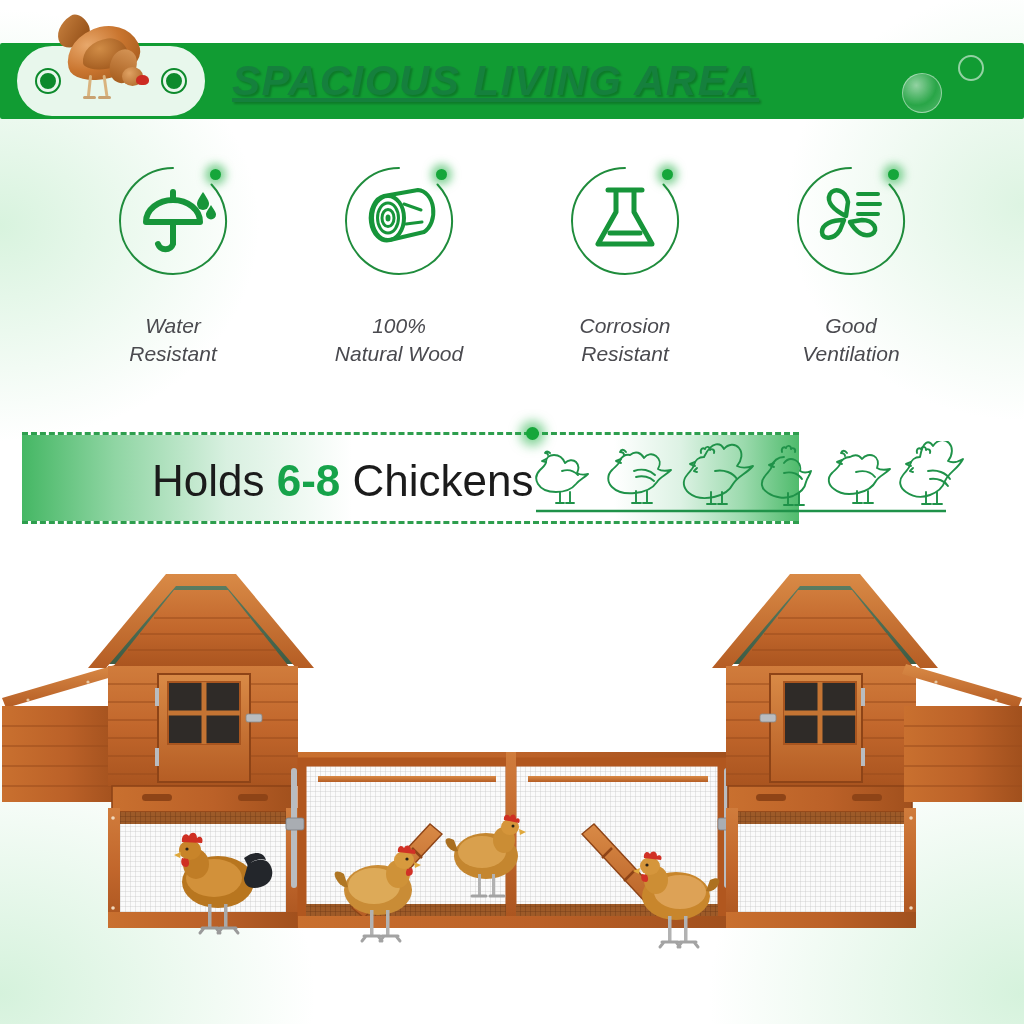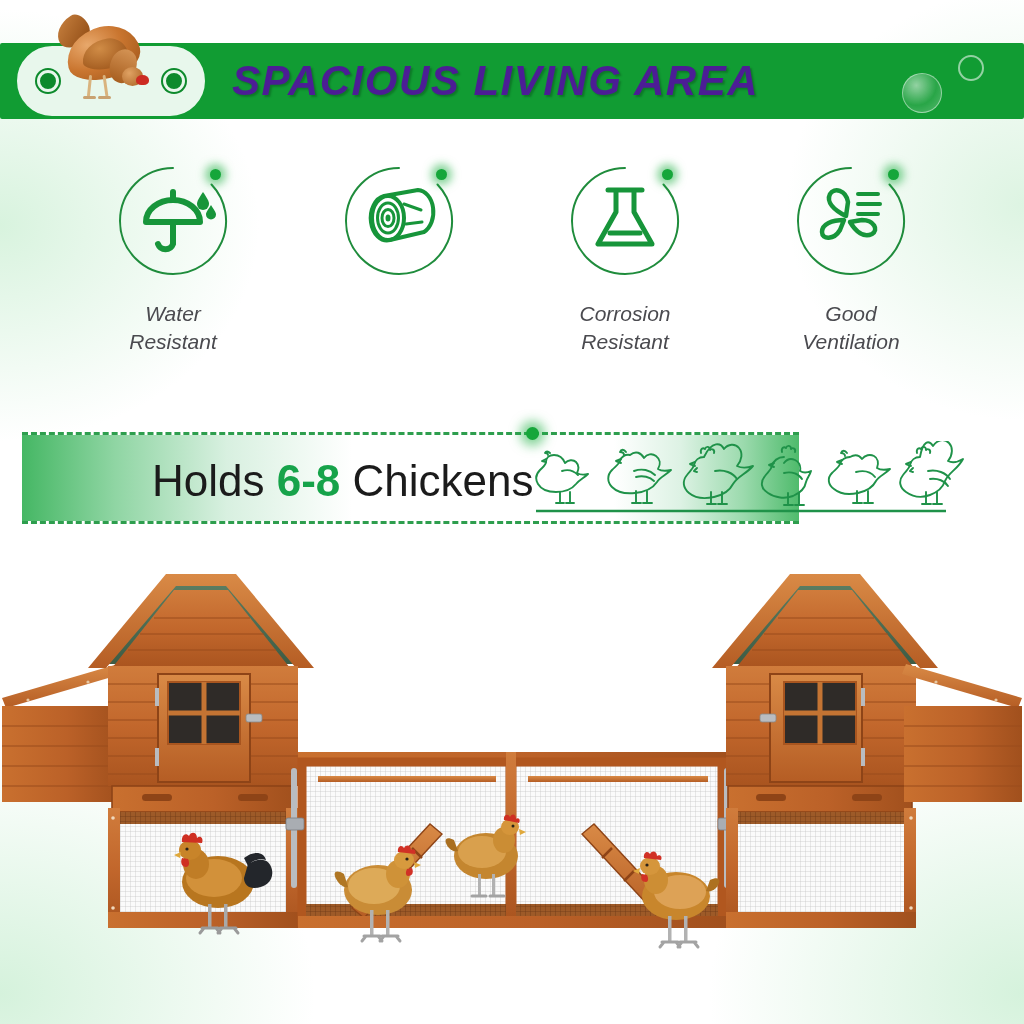--- a/index.html
+++ b/index.html
@@ -150,23 +150,24 @@
   .banner-title {
     position: absolute;
     left: 232px;
     top: 0;
     height: 64px;
     line-height: 76px;
     font-size: 42px;
     font-weight: bold;
     font-style: italic;
     letter-spacing: 1.5px;
-    color: #4c1d95;
+    color: #15803d;
     white-space: nowrap;
     text-shadow: 2px 2px 2px rgba(0,0,0,0.22);
+    text-decoration: underline;
   }
 
   
   .bubble {
     position: absolute;
     border-radius: 50%;
   }
   .bubble.big {
     right: 82px; top: 30px;
     width: 40px; height: 40px;
@@ -204,21 +205,21 @@
     position: absolute;
     right: 13px;
     top: 9px;
     width: 11px;
     height: 11px;
     border-radius: 50%;
     background: #16a63a;
     box-shadow: 0 0 9px 5px rgba(30,175,65,0.55);
   }
   .feature-label {
-    margin-top: 18px;
+    margin-top: 30px;
     text-align: center;
     font-size: 21px;
     font-style: italic;
     line-height: 1.35;
     color: #4a4a4f;
     white-space: pre-line;
   }
 
   
   #holds-banner {
@@ -342,20 +343,22 @@
         <path d="M46 36 L80 30 a16 22 0 0 1 6 42 L52 80 a16 22 0 0 1 -6 -44 z" fill="none" stroke="#17953a" stroke-width="4" stroke-linejoin="round"></path>
         <ellipse cx="50" cy="58" rx="16" ry="22" fill="none" stroke="#17953a" stroke-width="4"></ellipse>
         <ellipse cx="50" cy="58" rx="10.5" ry="15" fill="none" stroke="#17953a" stroke-width="3"></ellipse>
         <ellipse cx="50" cy="58" rx="6" ry="8.5" fill="none" stroke="#17953a" stroke-width="3"></ellipse>
         <ellipse cx="50" cy="58" rx="2.5" ry="3.5" fill="#17953a"></ellipse>
         <line x1="66" y1="44" x2="83" y2="50" stroke="#17953a" stroke-width="3" stroke-linecap="round"></line>
         <line x1="68" y1="64" x2="84" y2="62" stroke="#17953a" stroke-width="3" stroke-linecap="round"></line>
       </svg>
       <span class="glow-dot"></span>
     </div>
+    <div class="feature-label">100%
+Natural Wood</div>
   </div>
 
   <div class="feature">
     <div class="feature-circle">
       <svg width="122" height="122" viewBox="0 0 122 122">
         <path d="M61 8 a53 53 0 1 0 0 106 a53 53 0 0 0 38.5 -89.5" fill="none" stroke="#1f8c3c" stroke-width="2" stroke-linecap="round"></path>
         <line x1="44" y1="30" x2="78" y2="30" stroke="#17953a" stroke-width="5" stroke-linecap="round"></line>
         <path d="M52 31 L52 52 L34 84 L88 84 L70 52 L70 31" fill="none" stroke="#17953a" stroke-width="5" stroke-linejoin="round" stroke-linecap="round"></path>
         <line x1="46" y1="73" x2="76" y2="73" stroke="#17953a" stroke-width="5" stroke-linecap="round"></line>
       </svg>

